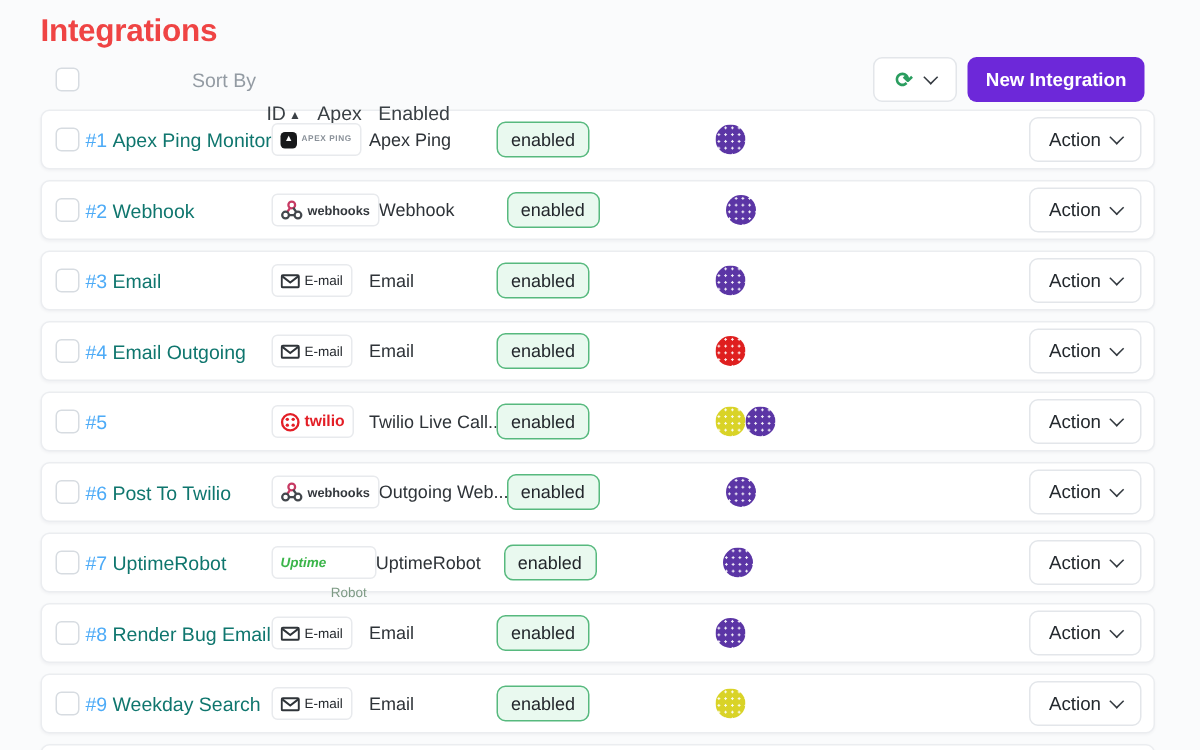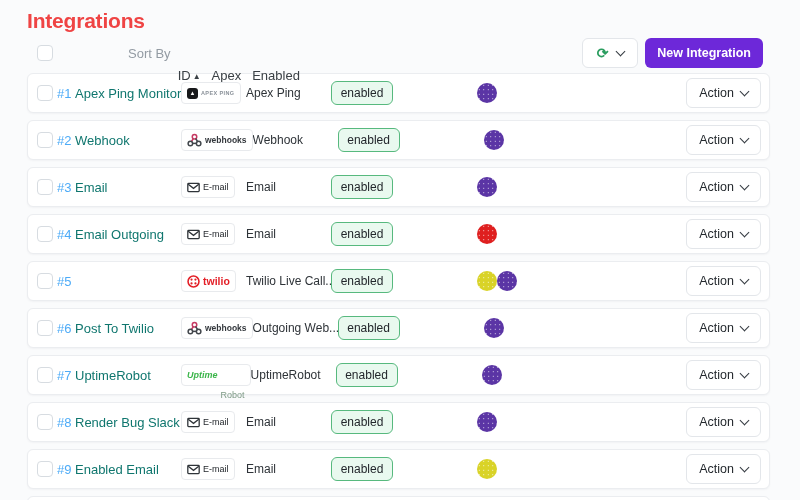--- a/index.html
+++ b/index.html
@@ -233,21 +233,21 @@
           <span class="avatar" style="background-color: rgb(91, 53, 165);"></span>
         </span>
         <button class="action-btn">
           <span>Action</span>
           <span class="chev"></span>
         </button>
       </div>
       <div class="row">
         <input class="cb" type="checkbox" style="">
         <a class="id-link">#8</a>
-        <a class="name-link">Render Bug Slack</a>
+        <a class="name-link">Render Bug Email</a>
         <span class="logo-col">
           <span class="logo-badge">
             <svg width="13" height="11" viewBox="0 0 16 12">
               <rect x="1" y="1" width="14" height="10" rx="1" fill="none" stroke="#2f3439" stroke-width="1.6"></rect>
               <path d="M1.5 2 8 7 14.5 2" fill="none" stroke="#2f3439" stroke-width="1.6"></path>
             </svg>
             <span class="em-txt">E-mail</span>
           </span>
         </span>
         <span class="type-col">Email</span>
@@ -256,21 +256,21 @@
           <span class="avatar" style="background-color: rgb(91, 53, 165);"></span>
         </span>
         <button class="action-btn">
           <span>Action</span>
           <span class="chev"></span>
         </button>
       </div>
       <div class="row">
         <input class="cb" type="checkbox" style="">
         <a class="id-link">#9</a>
-        <a class="name-link">Enabled Email</a>
+        <a class="name-link">Weekday Search</a>
         <span class="logo-col">
           <span class="logo-badge">
             <svg width="13" height="11" viewBox="0 0 16 12">
               <rect x="1" y="1" width="14" height="10" rx="1" fill="none" stroke="#2f3439" stroke-width="1.6"></rect>
               <path d="M1.5 2 8 7 14.5 2" fill="none" stroke="#2f3439" stroke-width="1.6"></path>
             </svg>
             <span class="em-txt">E-mail</span>
           </span>
         </span>
         <span class="type-col">Email</span>

